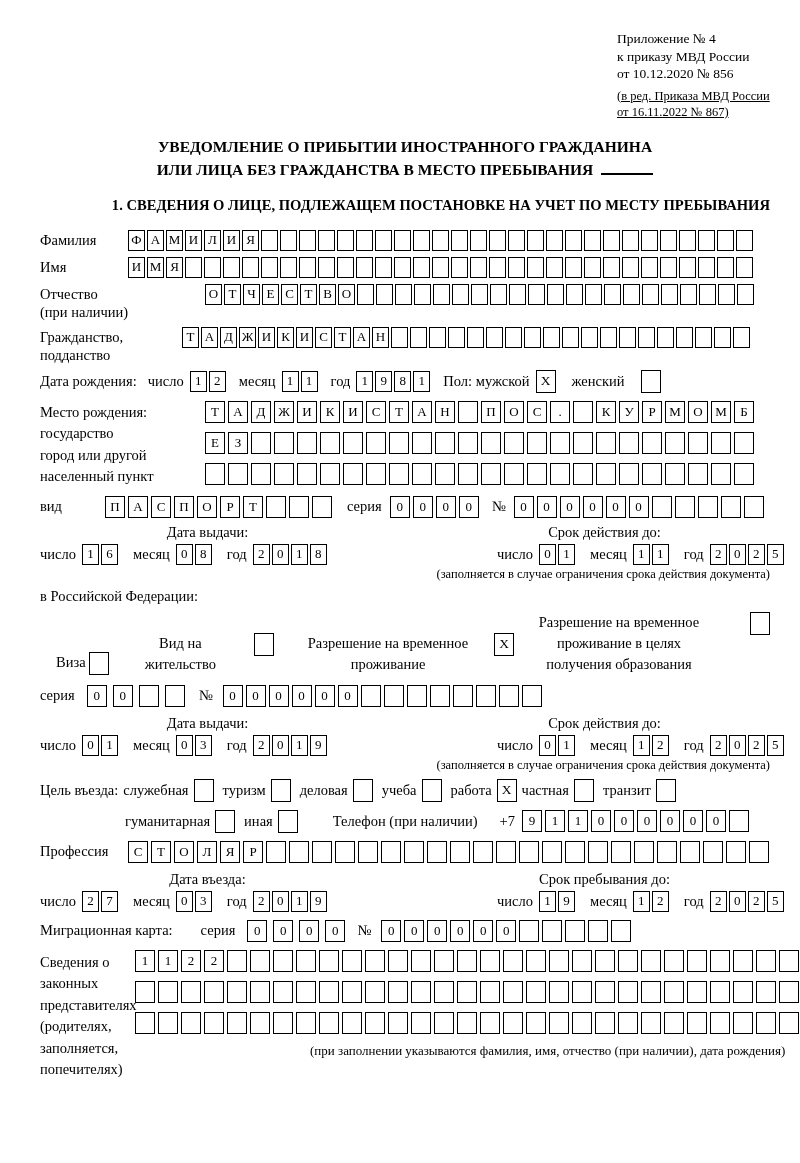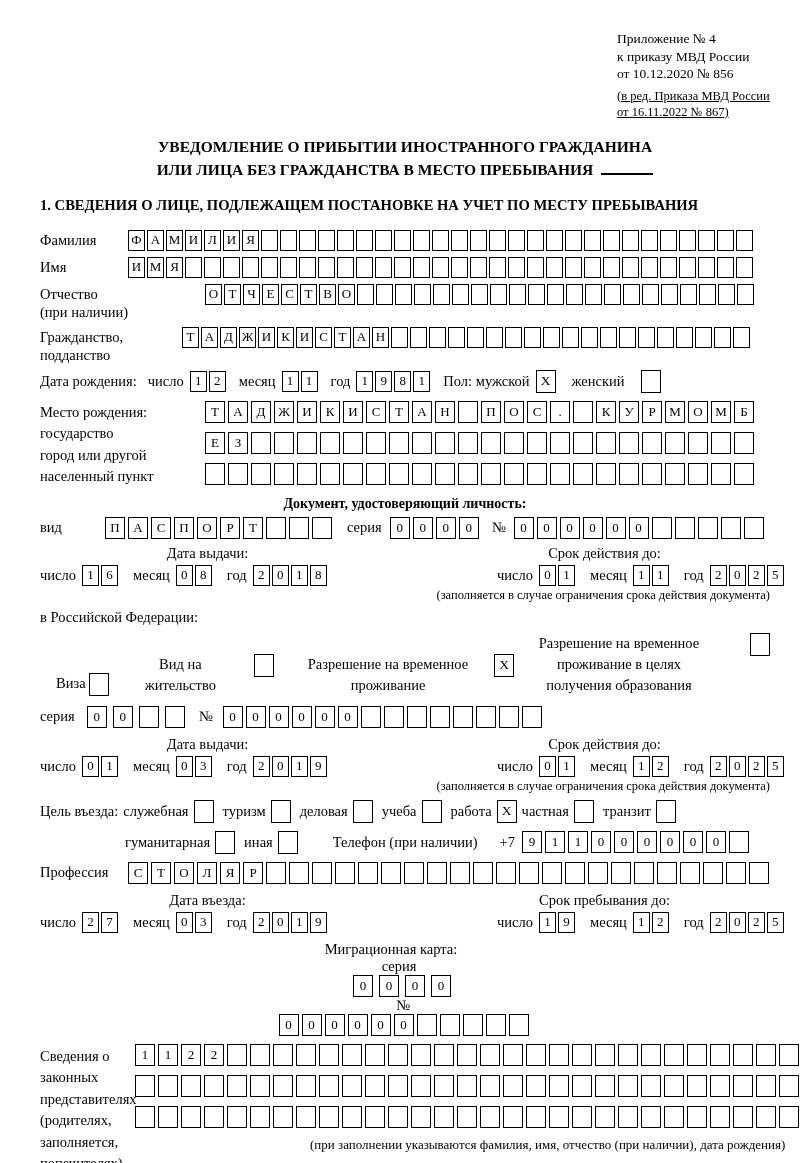--- a/index.html
+++ b/index.html
@@ -8,21 +8,21 @@
     width:800px; height:1163px; background:#fff; color:#000;
     font-family:"Liberation Serif","DejaVu Serif",serif;
     font-size:14.5px; padding:30px 30px 0 40px; position:relative; overflow:hidden;
   }
   
   .hdr { margin-left:577px; font-size:13.5px; line-height:17.5px; }
   .hdr .ed { margin-top:5px; font-size:12.5px; line-height:16.5px;text-decoration:underline; }
   .forma { text-align:right; padding-right:5px; font-weight:bold; font-size:15px; margin-top:16px; letter-spacing:.5px; }
   .title { text-align:center; font-weight:bold; font-size:15.5px; line-height:23px; margin-top:14px; }
   .uline { display:inline-block; width:52px; border-bottom:2px solid #000; height:13px; margin-left:8px; }
-  .h1 { text-align:left; font-weight:bold; font-size:14.6px; margin-top:16px; }
+  .h1 { text-align:right; font-weight:bold; font-size:14.6px; margin-top:16px; }
 
   
   .frow { display:flex; align-items:flex-start; margin-bottom:6px; }
   .lbl { flex-shrink:0; padding-top:2px; }
   .lbl2 { line-height:18px; padding-top:1px; }
   .w88 { width:88px; } .w165 { width:165px; } .w142 { width:142px; }
 
   
   .boxes { display:flex; flex-shrink:0; }
   .cell {
@@ -361,21 +361,20 @@
             <span class="cell"></span>
             <span class="cell"></span>
             <span class="cell"></span>
             <span class="cell"></span>
             <span class="cell"></span>
             <span class="cell"></span>
           </div>
       </div>
     </div>
 
-    <div class="doc-head">Документ, удостоверяющий личность:</div>
     <div class="frow" style="align-items:center;">
       <div style="width:65px;">вид</div>
       <div class="boxes lg">
           <span class="cell">П</span>
           <span class="cell">А</span>
           <span class="cell">С</span>
           <span class="cell">П</span>
           <span class="cell">О</span>
           <span class="cell">Р</span>
           <span class="cell">Т</span>
@@ -662,21 +661,21 @@
           <span class="boxes">
               <span class="cell">2</span>
               <span class="cell">0</span>
               <span class="cell">2</span>
               <span class="cell">5</span>
             </span>
         </div>
       </div>
     </div>
 
-    <div class="ser-row" style="margin-top:8px;flex-direction:column;">
+    <div class="ser-row" style="margin-top:8px;">
       <span style="margin-right:28px;">Миграционная карта:</span>
       <span style="margin-right:12px;">серия</span>
       <span class="boxes lg spread">
           <span class="cell">0</span>
           <span class="cell">0</span>
           <span class="cell">0</span>
           <span class="cell">0</span>
         </span>
       <span style="margin:0 10px 0 6px;">№</span>
       <span class="boxes lg">

